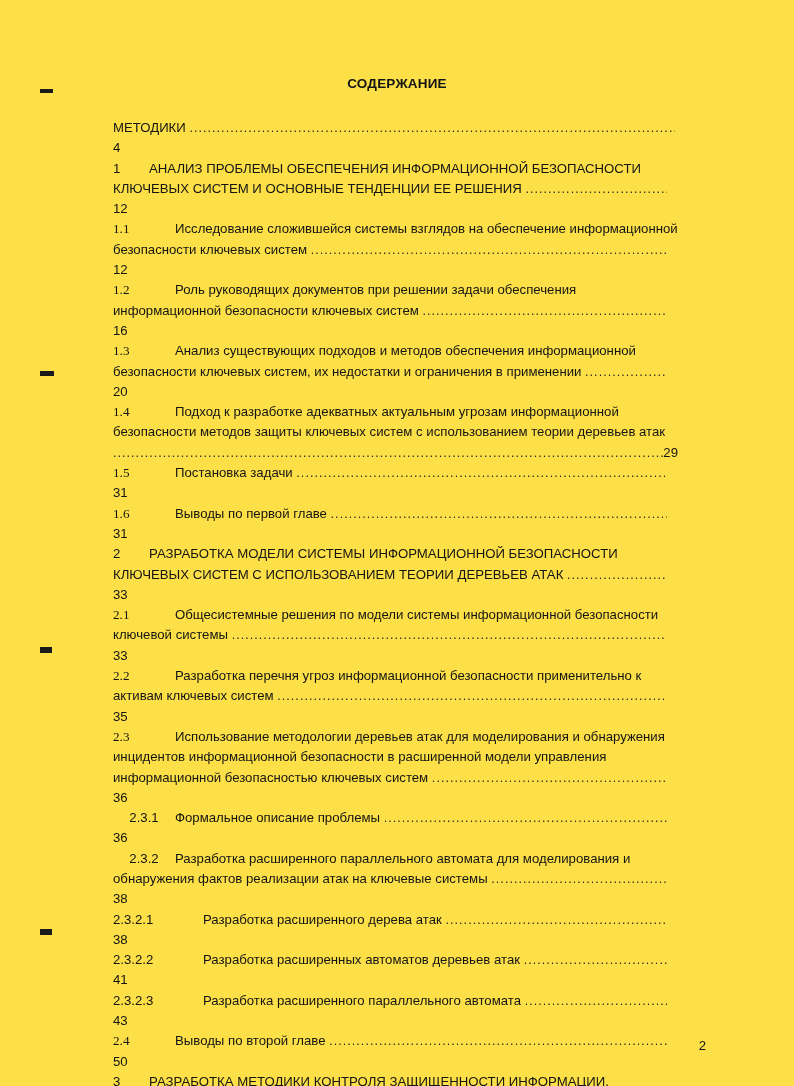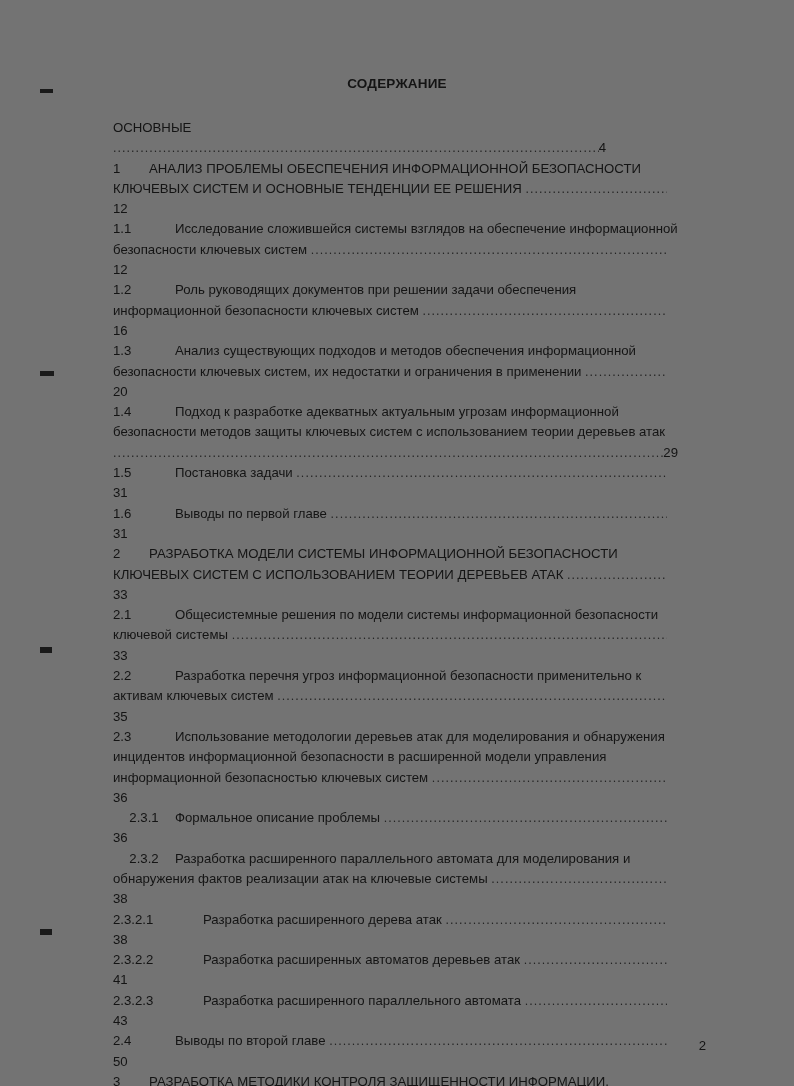--- a/index.html
+++ b/index.html
@@ -4,21 +4,21 @@
 <style>
   html, body {
     margin: 0;
     padding: 0;
     background: #ffffff;
   }
   .page {
     position: relative;
     width: 794px;
     height: 1086px;
-    background: #737373;
+    background: #fde047;
     font-family: "Liberation Sans", sans-serif;
     color: #141414;
     overflow: hidden;
   }
 
   
   .margin-mark {
     position: absolute;
     left: 40px;
     width: 13px;
@@ -62,21 +62,21 @@
     display: block;
     text-align: left;
   }
 
   .num {
     display: inline-block;
     vertical-align: top;
   }
   
   .lvl1 > .row > .num { width: 36px; }
-  .lvl2 > .row > .num { width: 62px; }
+  .lvl2 > .row > .num { width: 62px; font-family: Liberation Serif, serif; }
   .lvl3 > .row > .num { width: 62px; text-align: center; }
   .lvl4 > .row > .num { width: 90px; }
 
   .txt {
     display: inline;
   }
 
   .caps .txt, .caps .num { text-transform: none; }
 
   .leader {
@@ -108,21 +108,21 @@
 
   <div class="margin-mark m1"></div>
   <div class="margin-mark m2"></div>
   <div class="margin-mark m3"></div>
   <div class="margin-mark m4"></div>
 
   <div class="toc-title">СОДЕРЖАНИЕ</div>
 
   <div class="toc-body" id="toc-body">
       <div class="entry lvl1 caps">
-        <div class="row"><span class="txt">ОСНОВНЫЕ </span><span class="leader" style="width: 485.734px;">...........................................................................................................................................................................................................................</span><span class="pg"> 4</span></div>
+        <div class="row"><span class="txt">МЕТОДИКИ </span><span class="leader" style="width: 485.734px;">...........................................................................................................................................................................................................................</span><span class="pg"> 4</span></div>
       </div>
       <div class="entry lvl1 caps">
         <div class="row"><span class="num">1</span><span class="txt">АНАЛИЗ ПРОБЛЕМЫ ОБЕСПЕЧЕНИЯ ИНФОРМАЦИОННОЙ БЕЗОПАСНОСТИ КЛЮЧЕВЫХ СИСТЕМ И ОСНОВНЫЕ ТЕНДЕНЦИИ ЕЕ РЕШЕНИЯ </span><span class="leader" style="width: 141.578px;">...........................................................................................................................................................................................................................</span><span class="pg"> 12</span></div>
       </div>
       <div class="entry lvl2">
         <div class="row"><span class="num">1.1</span><span class="txt">Исследование сложившейся системы взглядов на обеспечение информационной безопасности ключевых систем </span><span class="leader" style="width: 356.281px;">...........................................................................................................................................................................................................................</span><span class="pg"> 12</span></div>
       </div>
       <div class="entry lvl2">
         <div class="row"><span class="num">1.2</span><span class="txt">Роль руководящих документов при решении задачи обеспечения информационной безопасности ключевых систем </span><span class="leader" style="width: 244.531px;">...........................................................................................................................................................................................................................</span><span class="pg"> 16</span></div>
       </div>

